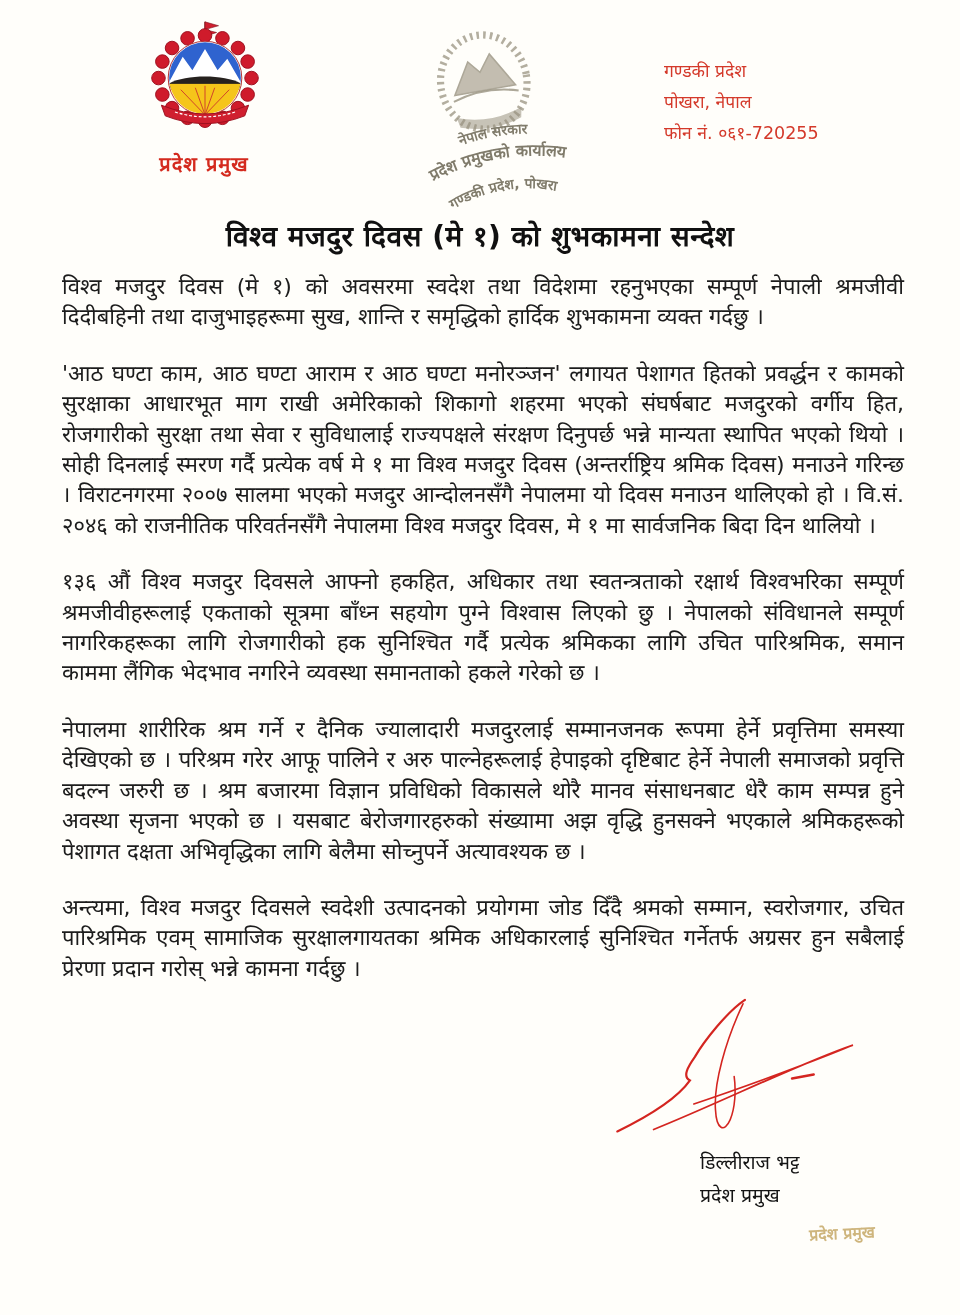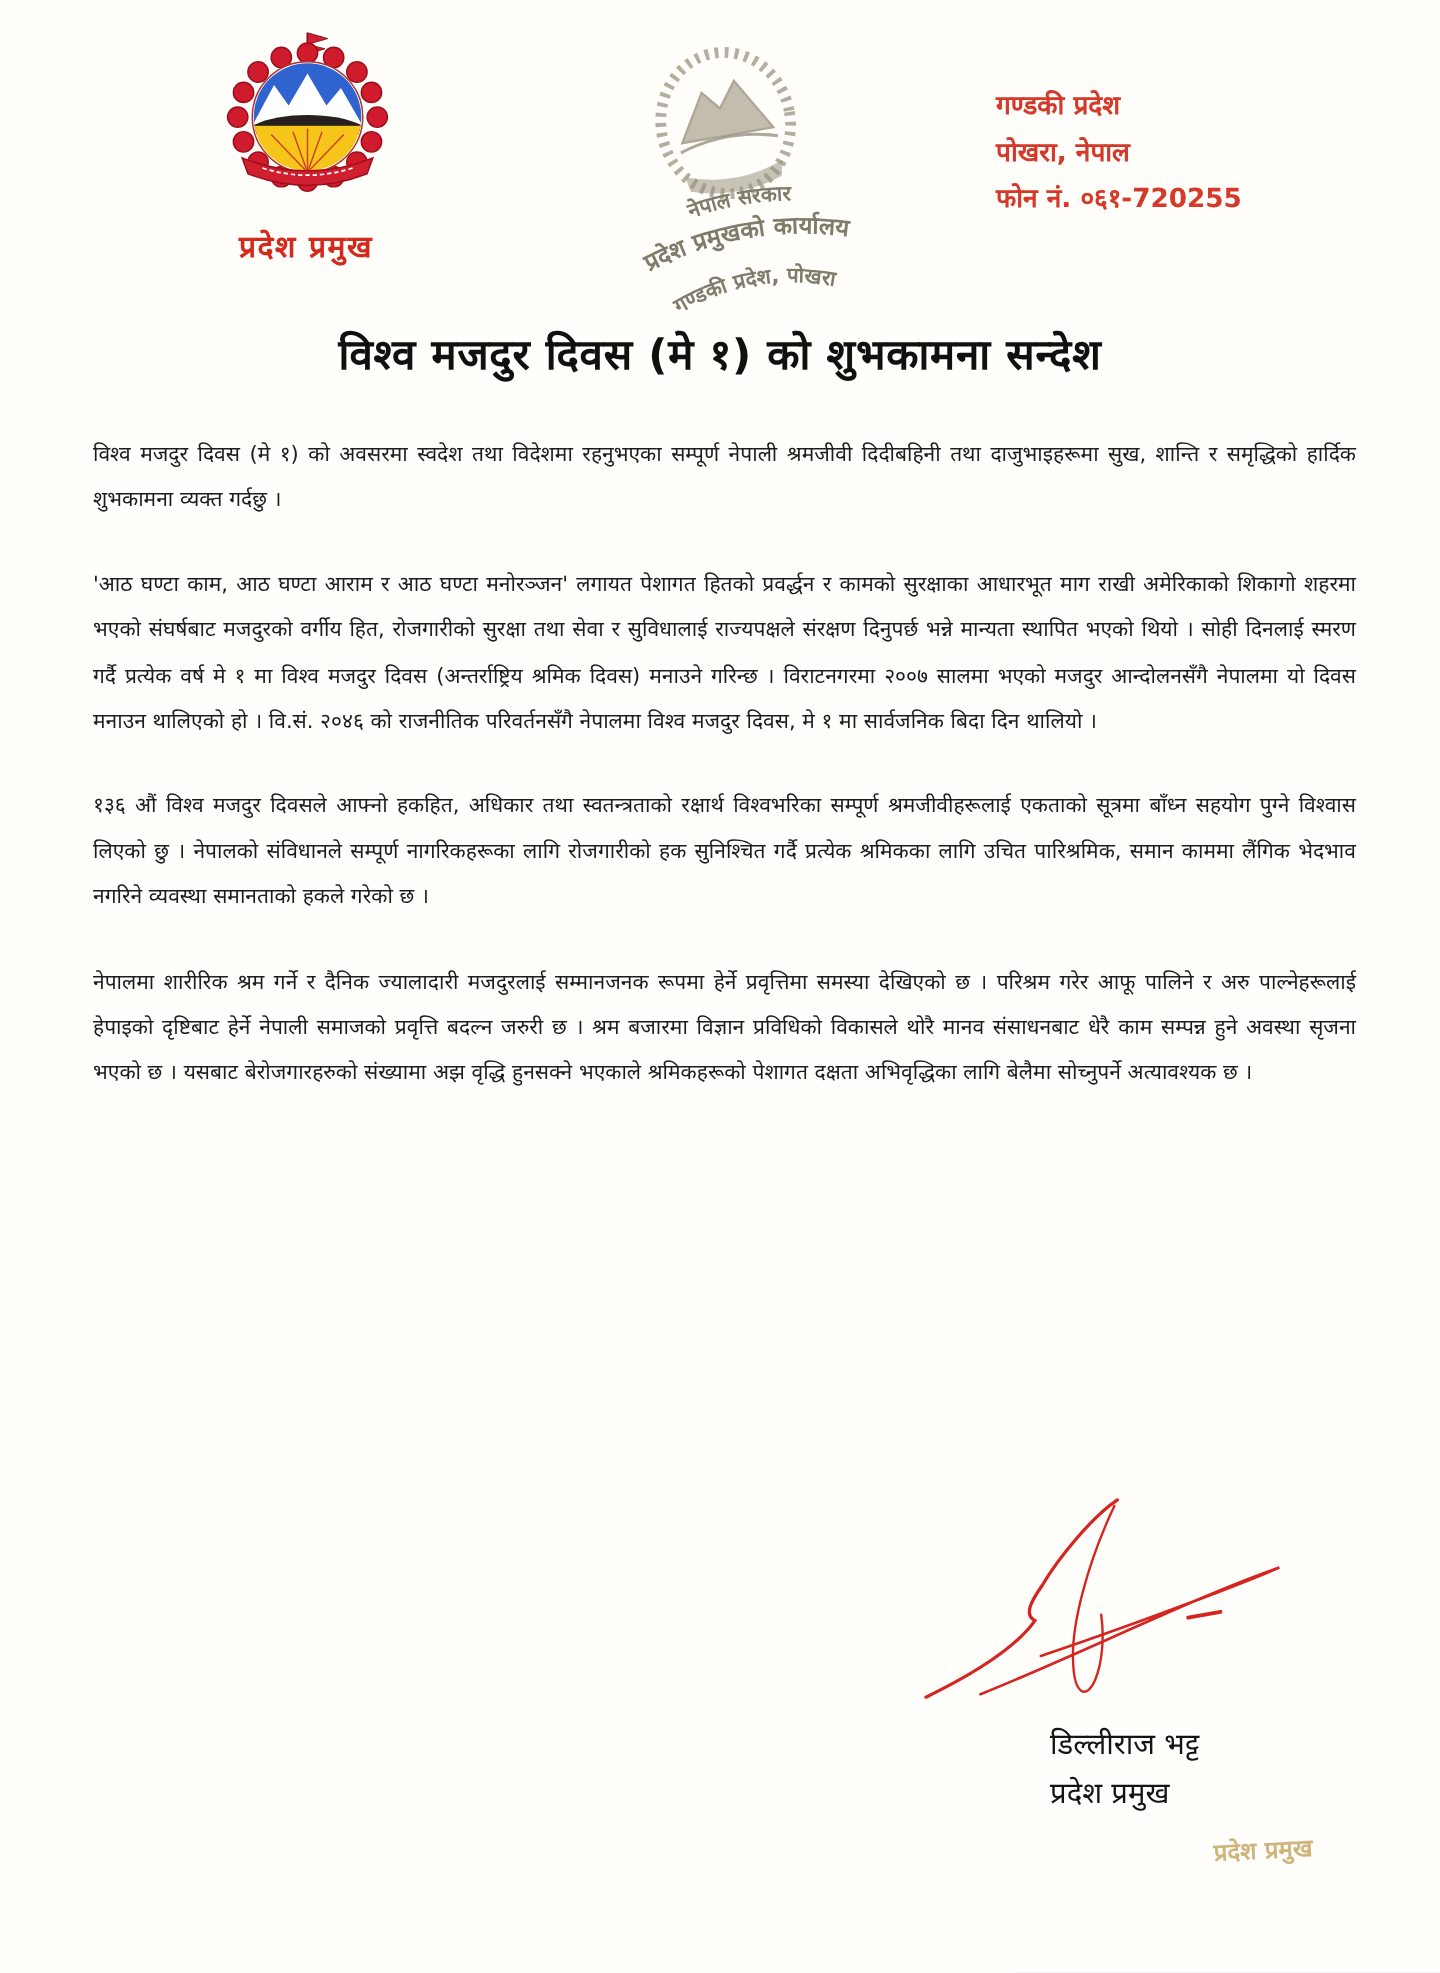--- a/index.html
+++ b/index.html
@@ -14,30 +14,30 @@
   .office-label {
     position:absolute; left:136px; top:150px; width:136px; text-align:center;
     color:#d42a1e; font-size:20px; font-weight:bold; letter-spacing:1px;
   }
   .stamp {
     position:absolute; left:378px; top:28px; width:226px; height:190px;
     transform:rotate(-10deg); opacity:.88;
   }
   .address {
     position:absolute; left:664px; top:56px;
-    color:#d4392a; font-size:17.5px; line-height:31px; font-weight:bold;
+    color:#d4392a; font-size:17.5px; line-height:31px; font-weight:normal;
   }
   
   .title {
     position:absolute; top:216px; left:0; width:100%; text-align:center;
     font-size:28px; font-weight:bold; color:#101010; letter-spacing:.5px;
   }
   .body-text {
     position:absolute; top:272px; left:62px; width:842px;
-    font-size:14px; line-height:30.4px; text-align:justify;margin-top:16px;
+    font-size:22px; line-height:30.4px; text-align:justify;
   }
   .body-text p { margin:0 0 26px 0; }
   
   .dates { position:absolute; left:62px; top:1026px; font-size:19px; line-height:35px; }
   .signature-svg { position:absolute; left:596px; top:994px; width:292px; height:162px; }
   .signatory {
     position:absolute; left:700px; top:1146px; width:240px; 
     font-size:19.5px; line-height:33px; color:#141414;
   }
   .faint-stamp {
@@ -131,20 +131,21 @@
     <div>फोन नं. ०६१-720255</div>
   </div>
 
   <div class="title">विश्व मजदुर दिवस (मे १) को शुभकामना सन्देश</div>
 
   <div class="body-text">
     <p>विश्व मजदुर दिवस (मे १) को अवसरमा स्वदेश तथा विदेशमा रहनुभएका सम्पूर्ण नेपाली श्रमजीवी दिदीबहिनी तथा दाजुभाइहरूमा सुख, शान्ति र समृद्धिको हार्दिक शुभकामना व्यक्त गर्दछु ।</p>
     <p>'आठ घण्टा काम, आठ घण्टा आराम र आठ घण्टा मनोरञ्जन' लगायत पेशागत हितको प्रवर्द्धन र कामको सुरक्षाका आधारभूत माग राखी अमेरिकाको शिकागो शहरमा भएको संघर्षबाट मजदुरको वर्गीय हित, रोजगारीको सुरक्षा तथा सेवा र सुविधालाई राज्यपक्षले संरक्षण दिनुपर्छ भन्ने मान्यता स्थापित भएको थियो । सोही दिनलाई स्मरण गर्दै प्रत्येक वर्ष मे १ मा विश्व मजदुर दिवस (अन्तर्राष्ट्रिय श्रमिक दिवस) मनाउने गरिन्छ । विराटनगरमा २००७ सालमा भएको मजदुर आन्दोलनसँगै नेपालमा यो दिवस मनाउन थालिएको हो । वि.सं. २०४६ को राजनीतिक परिवर्तनसँगै नेपालमा विश्व मजदुर दिवस, मे १ मा सार्वजनिक बिदा दिन थालियो ।</p>
     <p>१३६ औं विश्व मजदुर दिवसले आफ्नो हकहित, अधिकार तथा स्वतन्त्रताको रक्षार्थ विश्वभरिका सम्पूर्ण श्रमजीवीहरूलाई एकताको सूत्रमा बाँध्न सहयोग पुग्ने विश्वास लिएको छु । नेपालको संविधानले सम्पूर्ण नागरिकहरूका लागि रोजगारीको हक सुनिश्चित गर्दै प्रत्येक श्रमिकका लागि उचित पारिश्रमिक, समान काममा लैंगिक भेदभाव नगरिने व्यवस्था समानताको हकले गरेको छ ।</p>
     <p>नेपालमा शारीरिक श्रम गर्ने र दैनिक ज्यालादारी मजदुरलाई सम्मानजनक रूपमा हेर्ने प्रवृत्तिमा समस्या देखिएको छ । परिश्रम गरेर आफू पालिने र अरु पाल्नेहरूलाई हेपाइको दृष्टिबाट हेर्ने नेपाली समाजको प्रवृत्ति बदल्न जरुरी छ । श्रम बजारमा विज्ञान प्रविधिको विकासले थोरै मानव संसाधनबाट धेरै काम सम्पन्न हुने अवस्था सृजना भएको छ । यसबाट बेरोजगारहरुको संख्यामा अझ वृद्धि हुनसक्ने भएकाले श्रमिकहरूको पेशागत दक्षता अभिवृद्धिका लागि बेलैमा सोच्नुपर्ने अत्यावश्यक छ ।</p>
+    <p>अन्त्यमा, विश्व मजदुर दिवसले स्वदेशी उत्पादनको प्रयोगमा जोड दिँदै श्रमको सम्मान, स्वरोजगार, उचित पारिश्रमिक एवम् सामाजिक सुरक्षालगायतका श्रमिक अधिकारलाई सुनिश्चित गर्नेतर्फ अग्रसर हुन सबैलाई प्रेरणा प्रदान गरोस् भन्ने कामना गर्दछु ।</p>
   </div>
 
 
   <svg class="signature-svg" viewBox="0 0 290 165" xmlns="http://www.w3.org/2000/svg">
     <g fill="none" stroke="#d42520" stroke-linecap="round">
       <path stroke-width="2.2" d="M18 140 C55 122 80 105 92 88 C84 84 90 74 97 64 C107 47 130 18 148 6"></path>
       <path stroke-width="1.6" d="M146 10 C128 48 116 92 118 118 C119 138 127 142 133 128 C138 116 139 98 137 84"></path>
       <path stroke-width="1.8" d="M55 138 C120 112 205 70 258 52 C225 66 150 94 96 112"></path>
       <path stroke-width="2.6" d="M196 86 L218 82"></path>
     </g>

